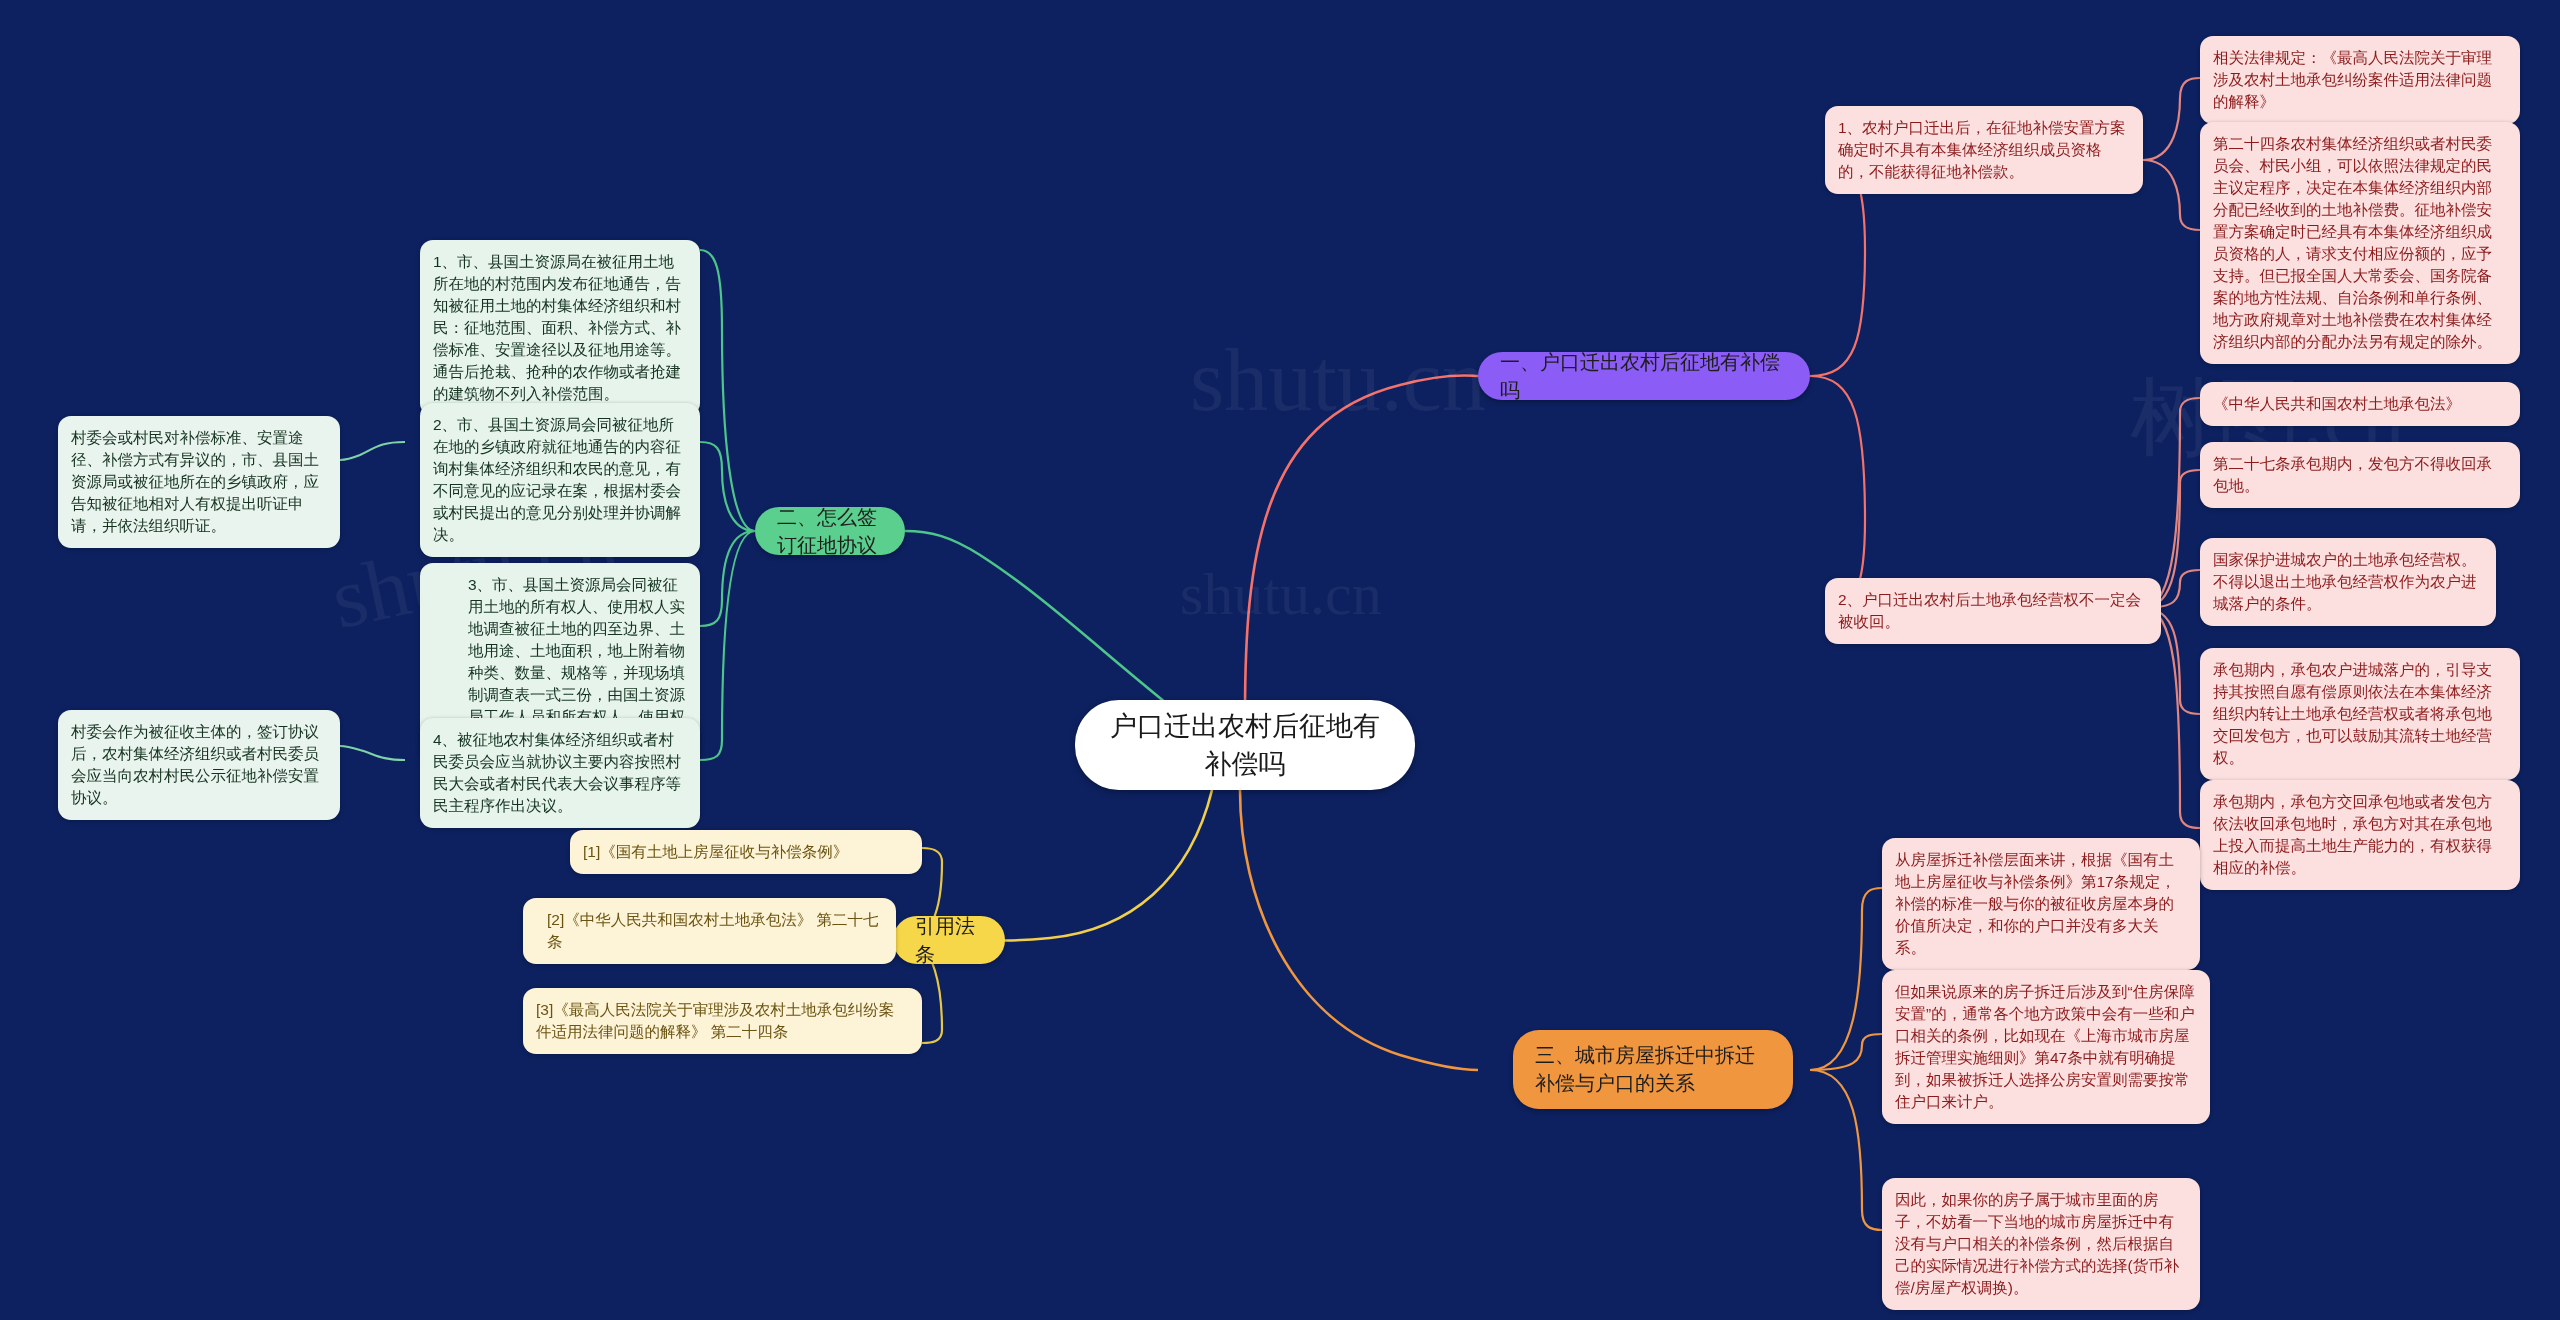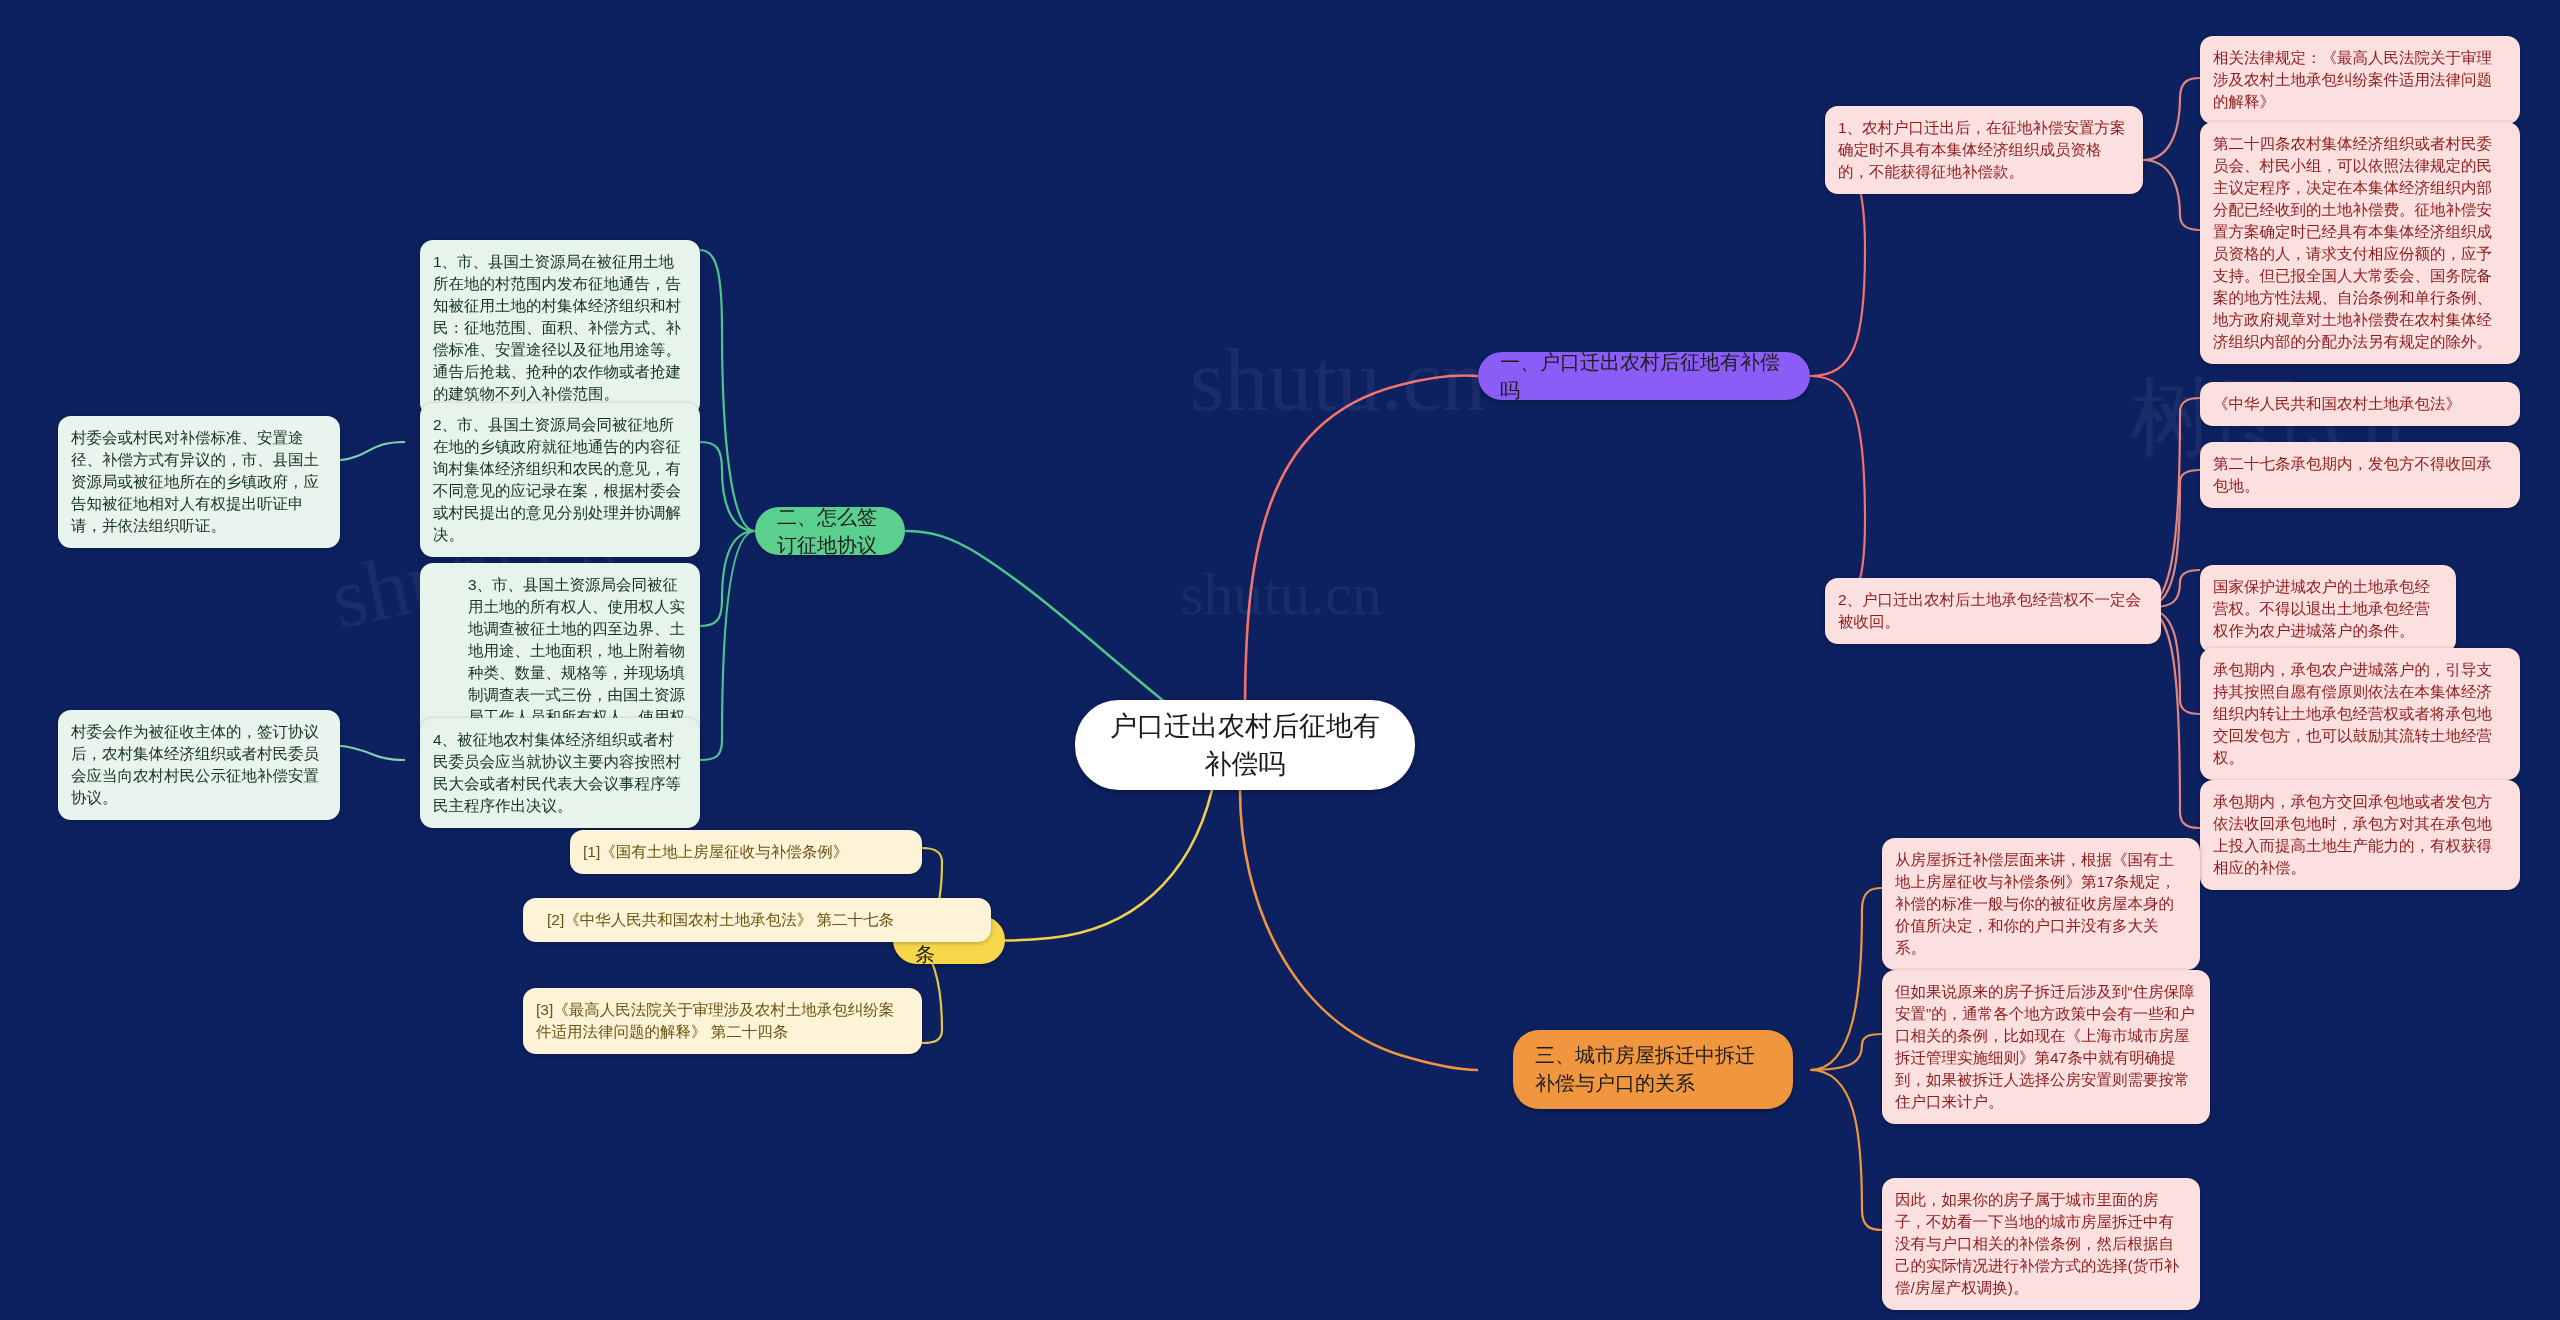--- a/index.html
+++ b/index.html
@@ -123,21 +123,21 @@
   <div class="node topic topic-red" style="left:1478px;top:352px;width:332px;height:48px;">一、户口迁出农村后征地有补偿吗</div>
 
   <div class="node leaf leaf-pink" style="left:1825px;top:106px;width:318px;height:auto;">1、农村户口迁出后，在征地补偿安置方案确定时不具有本集体经济组织成员资格的，不能获得征地补偿款。</div>
   <div class="node leaf leaf-pink" style="left:1825px;top:578px;width:336px;height:auto;">2、户口迁出农村后土地承包经营权不一定会被收回。</div>
 
   <div class="node leaf leaf-pink" style="left:2200px;top:36px;width:320px;">相关法律规定：《最高人民法院关于审理涉及农村土地承包纠纷案件适用法律问题的解释》</div>
   <div class="node leaf leaf-pink" style="left:2200px;top:122px;width:320px;">第二十四条农村集体经济组织或者村民委员会、村民小组，可以依照法律规定的民主议定程序，决定在本集体经济组织内部分配已经收到的土地补偿费。征地补偿安置方案确定时已经具有本集体经济组织成员资格的人，请求支付相应份额的，应予支持。但已报全国人大常委会、国务院备案的地方性法规、自治条例和单行条例、地方政府规章对土地补偿费在农村集体经济组织内部的分配办法另有规定的除外。</div>
 
   <div class="node leaf leaf-pink" style="left:2200px;top:382px;width:320px;">《中华人民共和国农村土地承包法》</div>
   <div class="node leaf leaf-pink" style="left:2200px;top:442px;width:320px;">第二十七条承包期内，发包方不得收回承包地。</div>
-  <div class="node leaf leaf-pink" style="left:2200px;top:538px;width:256px;margin-top:27px;">国家保护进城农户的土地承包经营权。不得以退出土地承包经营权作为农户进城落户的条件。</div>
+  <div class="node leaf leaf-pink" style="left:2200px;top:538px;width:296px;">国家保护进城农户的土地承包经营权。不得以退出土地承包经营权作为农户进城落户的条件。</div>
   <div class="node leaf leaf-pink" style="left:2200px;top:648px;width:320px;">承包期内，承包农户进城落户的，引导支持其按照自愿有偿原则依法在本集体经济组织内转让土地承包经营权或者将承包地交回发包方，也可以鼓励其流转土地经营权。</div>
   <div class="node leaf leaf-pink" style="left:2200px;top:780px;width:320px;">承包期内，承包方交回承包地或者发包方依法收回承包地时，承包方对其在承包地上投入而提高土地生产能力的，有权获得相应的补偿。</div>
 
   <div class="node topic topic-green" style="left:755px;top:507px;width:150px;height:48px;">二、怎么签订征地协议</div>
 
   <div class="node leaf leaf-green" style="left:420px;top:240px;width:280px;">1、市、县国土资源局在被征用土地所在地的村范围内发布征地通告，告知被征用土地的村集体经济组织和村民：征地范围、面积、补偿方式、补偿标准、安置途径以及征地用途等。通告后抢栽、抢种的农作物或者抢建的建筑物不列入补偿范围。</div>
   <div class="node leaf leaf-green" style="left:420px;top:403px;width:280px;">2、市、县国土资源局会同被征地所在地的乡镇政府就征地通告的内容征询村集体经济组织和农民的意见，有不同意见的应记录在案，根据村委会或村民提出的意见分别处理并协调解决。</div>
   <div class="node leaf leaf-green" style="left:420px;top:563px;width:280px;padding-left:48px;">3、市、县国土资源局会同被征用土地的所有权人、使用权人实地调查被征土地的四至边界、土地用途、土地面积，地上附着物种类、数量、规格等，并现场填制调查表一式三份，由国土资源局工作人员和所有权人、使用权人共同确认无误后签字。</div>
   <div class="node leaf leaf-green" style="left:420px;top:718px;width:280px;">4、被征地农村集体经济组织或者村民委员会应当就协议主要内容按照村民大会或者村民代表大会议事程序等民主程序作出决议。</div>
 
@@ -146,16 +146,16 @@
 
   <div class="node topic topic-orange" style="left:1513px;top:1030px;width:280px;height:auto;">三、城市房屋拆迁中拆迁补偿与户口的关系</div>
 
   <div class="node leaf leaf-pink" style="left:1882px;top:838px;width:318px;">从房屋拆迁补偿层面来讲，根据《国有土地上房屋征收与补偿条例》第17条规定，补偿的标准一般与你的被征收房屋本身的价值所决定，和你的户口并没有多大关系。</div>
   <div class="node leaf leaf-pink" style="left:1882px;top:970px;width:328px;">但如果说原来的房子拆迁后涉及到“住房保障安置”的，通常各个地方政策中会有一些和户口相关的条例，比如现在《上海市城市房屋拆迁管理实施细则》第47条中就有明确提到，如果被拆迁人选择公房安置则需要按常住户口来计户。</div>
   <div class="node leaf leaf-pink" style="left:1882px;top:1178px;width:318px;">因此，如果你的房子属于城市里面的房子，不妨看一下当地的城市房屋拆迁中有没有与户口相关的补偿条例，然后根据自己的实际情况进行补偿方式的选择(货币补偿/房屋产权调换)。</div>
 
   <div class="node topic topic-yellow" style="left:893px;top:916px;width:112px;height:48px;">引用法条</div>
 
   <div class="node leaf leaf-cream" style="left:570px;top:830px;width:352px;">[1]《国有土地上房屋征收与补偿条例》</div>
-  <div class="node leaf leaf-cream" style="left:523px;top:898px;width:468px;padding-left:24px;">[2]《中华人民共和国农村土地承包法》 第二十七条</div>
+  <div class="node leaf leaf-cream" style="left:523px;top:898px;width:373px;padding-left:24px;">[2]《中华人民共和国农村土地承包法》 第二十七条</div>
   <div class="node leaf leaf-cream" style="left:523px;top:988px;width:399px;">[3]《最高人民法院关于审理涉及农村土地承包纠纷案件适用法律问题的解释》 第二十四条</div>
 
 </div>
 
 </body></html>

